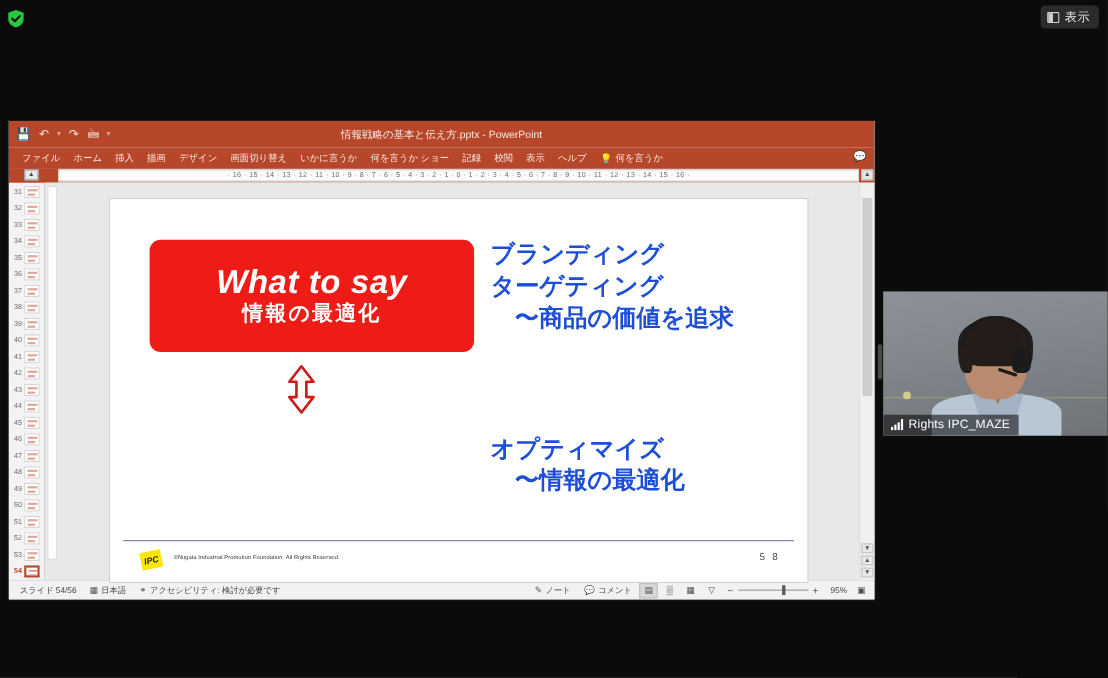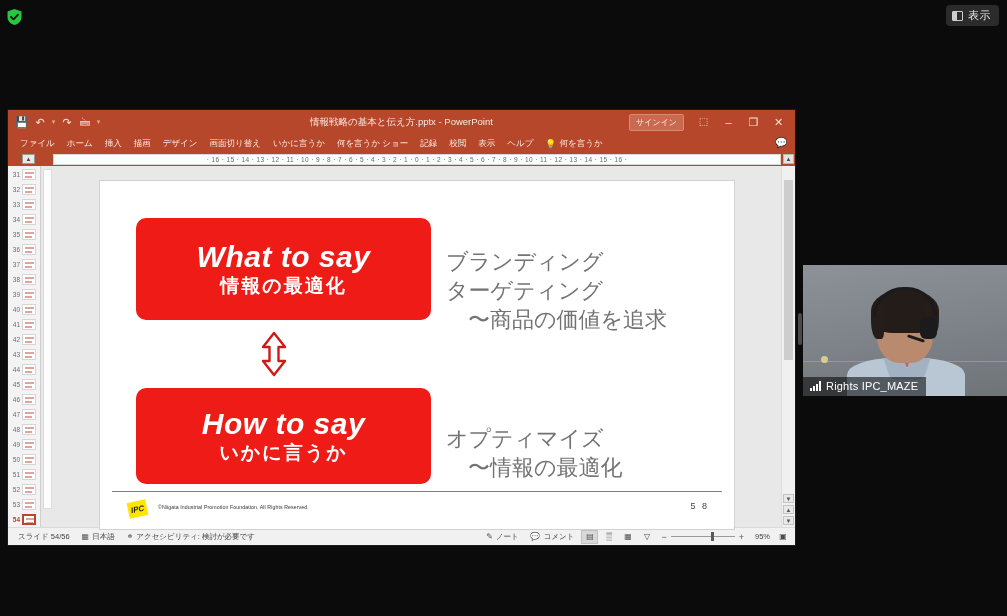--- a/index.html
+++ b/index.html
@@ -172,23 +172,23 @@
   }
   .redbox .jp {
     font-family: "DejaVu Sans", sans-serif;
     font-weight: bold; font-size: 19px; line-height: 1.2; margin-top: 2px;
     letter-spacing: 2px;
   }
   #box-what { left: 36px; top: 37px; width: 295px; height: 102px; }
   #box-how  { left: 36px; top: 207px; width: 295px; height: 96px; }
 
   .rtext {
-    position: absolute; color: #737373;
-    font-family: "DejaVu Sans", sans-serif; font-weight: normal;
-    font-size: 22px; line-height: 1.32; white-space: pre; margin-top: 30px;
+    position: absolute; color: #1d4ed8;
+    font-family: "DejaVu Sans", sans-serif; font-weight: bold;
+    font-size: 22px; line-height: 1.32; white-space: pre;
   }
   #txt-top { left: 346px; top: 36px; }
   #txt-bot { left: 346px; top: 213px; }
 
   .arrow {
     position: absolute; left: 156px; top: 150px; width: 36px; height: 46px;
   }
 
   .slide-footer {
     position: absolute; left: 0; right: 0; bottom: 0; height: 38px;
@@ -328,27 +328,20 @@
     <div class="titlebar">
       <div class="qat">
         <span class="qi">💾</span>
         <span class="qi">↶</span>
         <span class="qsep">▾</span>
         <span class="qi">↷</span>
         <span class="qi">🖮</span>
         <span class="qsep">▾</span>
       </div>
       <div class="title-text">情報戦略の基本と伝え方.pptx  -  PowerPoint</div>
-      <div class="tb-right">
-        <span class="signin">サインイン</span>
-        <span class="winbtn ribbon-opt">⬚</span>
-        <span class="winbtn">–</span>
-        <span class="winbtn">❐</span>
-        <span class="winbtn">✕</span>
-      </div>
     </div>
 
     <div class="menubar">
       <span class="mi">ファイル</span>
       <span class="mi">ホーム</span>
       <span class="mi">挿入</span>
       <span class="mi">描画</span>
       <span class="mi">デザイン</span>
       <span class="mi">画面切り替え</span>
       <span class="mi">いかに言うか</span>
@@ -564,24 +557,20 @@
           <div class="rtext" id="txt-top">ブランディング
 ターゲティング
 　〜商品の価値を追求</div>
 
           <div class="arrow">
             <svg width="36" height="46" viewBox="0 0 36 46">
               <path d="M18 2 L29 16 L22.5 16 L22.5 30 L29 30 L18 44 L7 30 L13.5 30 L13.5 16 L7 16 Z" fill="#ffffff" stroke="#cf1a17" stroke-width="2.4" stroke-linejoin="round"></path>
             </svg>
           </div>
 
-          <div class="redbox" id="box-how">
-            <div class="en">How to say</div>
-            <div class="jp">いかに言うか</div>
-          </div>
 
           <div class="rtext" id="txt-bot">オプティマイズ
 　〜情報の最適化</div>
 
           <div class="slide-footer">
             <div class="hr"></div>
             <div class="ipc-logo">IPC</div>
             <div class="copyright">©Niigata Industrial Promotion Foundation. All Rights Reserved.</div>
             <div class="pageno">5 8</div>
           </div>

